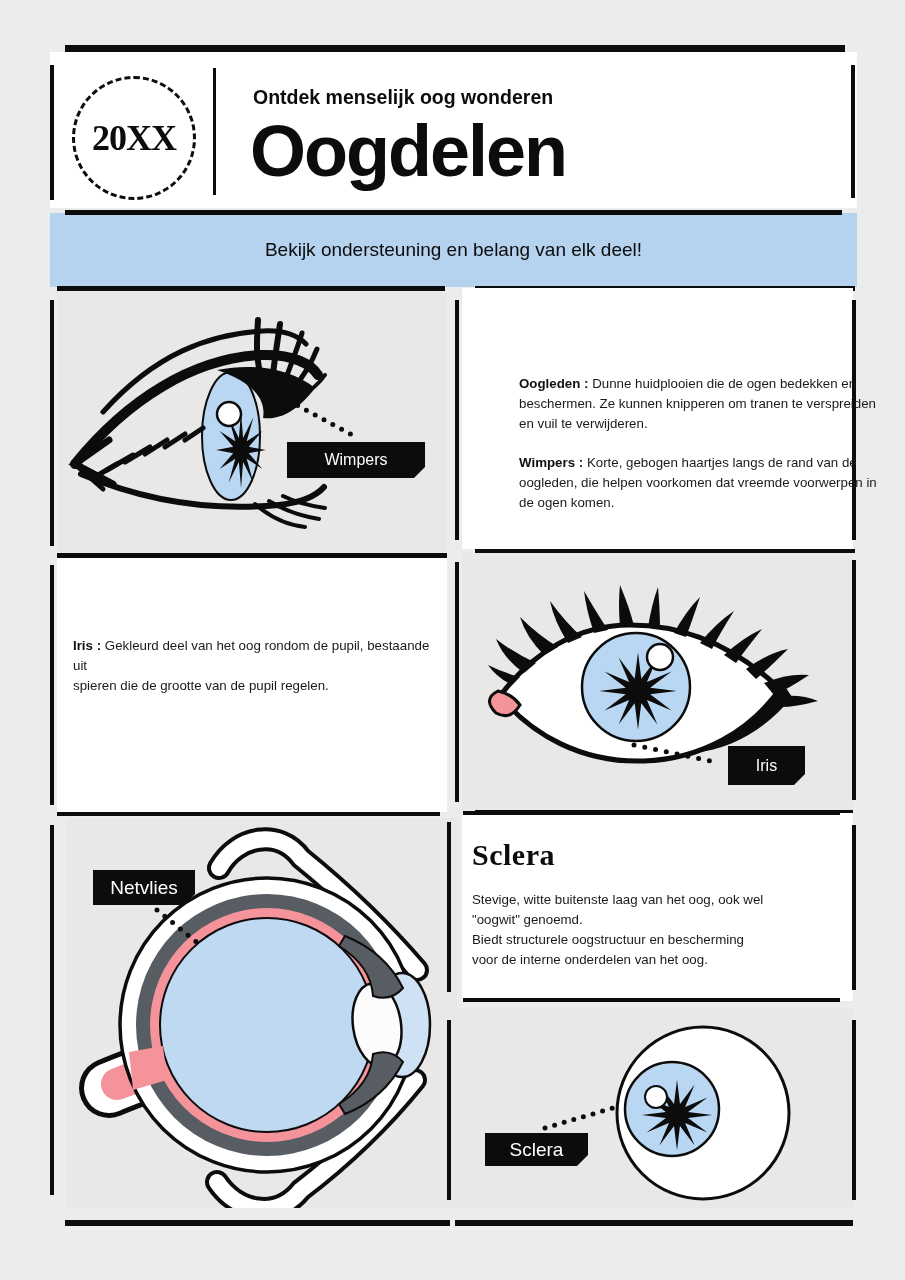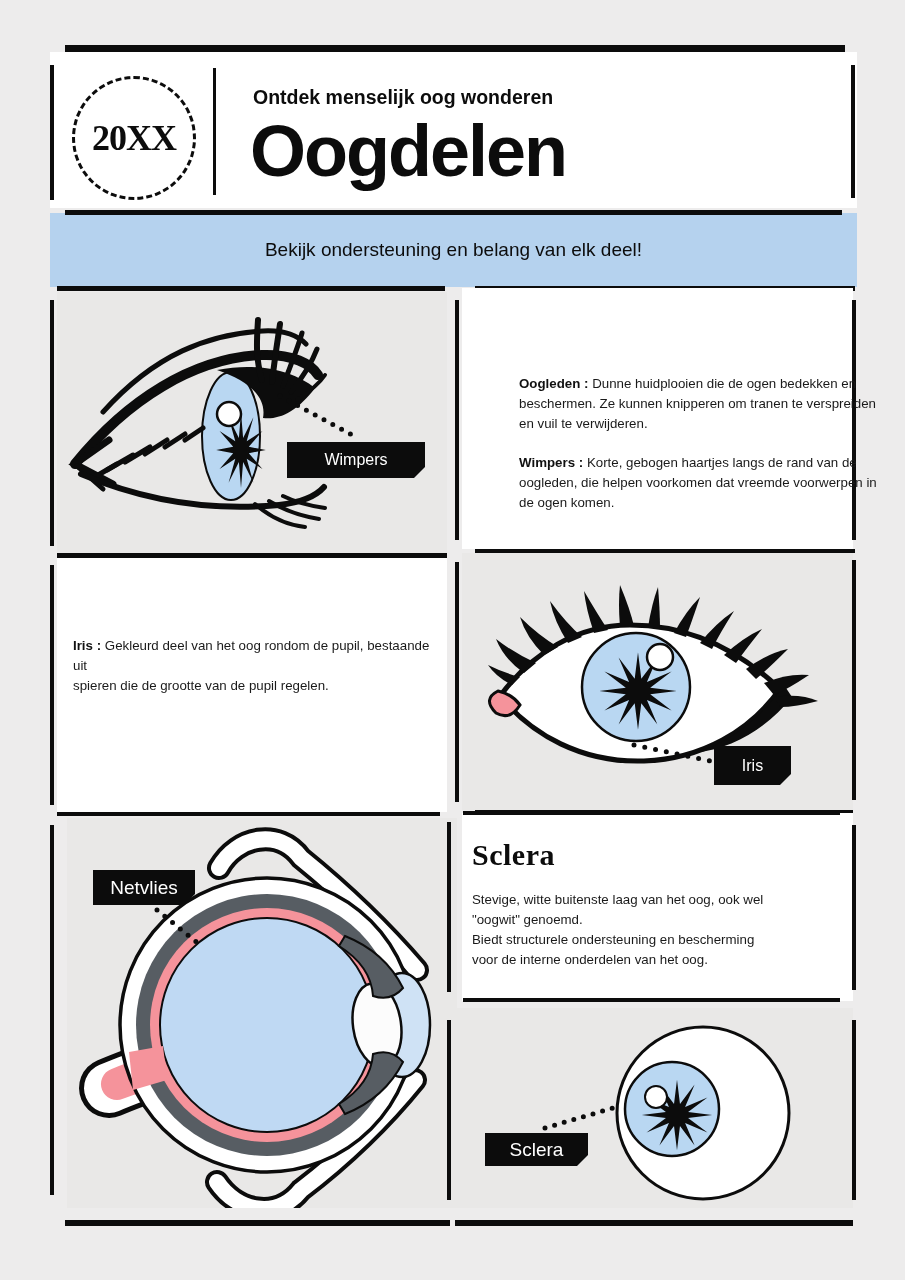--- a/index.html
+++ b/index.html
@@ -134,21 +134,21 @@
         <path d="M 186 74 Q 190 50 196 34 Q 198 58 198 76 Z"></path>
         <path d="M 212 80 Q 224 58 238 44 Q 230 68 224 84 Z"></path>
         <path d="M 238 90 Q 254 70 272 58 Q 258 80 250 96 Z"></path>
         <path d="M 262 102 Q 282 84 300 76 Q 284 96 274 110 Z"></path>
         <path d="M 284 116 Q 306 100 326 96 Q 306 116 294 126 Z"></path>
         <path d="M 302 130 Q 326 120 347 122 Q 326 136 312 142 Z"></path>
         <path d="M 312 144 Q 338 140 356 148 Q 334 154 318 154 Z"></path>
       </g>
       <line x1="172" y1="192" x2="258" y2="210" stroke="#0c0c0c" stroke-width="5" stroke-linecap="round" stroke-dasharray="0 11"></line>
     </svg>
-    <div class="tag" style="left:252px;top:193px;width:77px;height:39px;">
+    <div class="tag" style="left:266px;top:193px;width:77px;height:39px;">
         <span>Iris</span>
       </div>
   </div>
   <i class="vl" style="left:50px;top:565px;width:4px;height:240px;"></i>
   <i class="vl" style="left:455px;top:562px;width:4px;height:240px;"></i>
   <i class="vl" style="left:852px;top:560px;width:4px;height:240px;"></i>
   <i class="hl" style="left:57px;top:812px;width:383px;height:4px;"></i>
   <i class="hl" style="left:475px;top:810px;width:378px;height:4px;"></i>
   <div class="paras" style="left:73px;top:636px;width:376px;">
     <p><span class="lead">Iris :</span> <span class="ptext">Gekleurd deel van het oog rondom de pupil, bestaande
@@ -186,21 +186,21 @@
         <span>Netvlies</span>
       </div>
   </div>
 
   <div class="panel white" style="left:462px;top:813px;width:391px;height:188px;"></div>
   <i class="hl" style="left:463px;top:811px;width:377px;height:4px;"></i>
   <i class="hl" style="left:463px;top:998px;width:377px;height:4px;"></i>
   <div class="sec-h serif" style="left:472px;top:838px;">Sclera</div>
   <div class="paras ptext" style="left:472px;top:890px;width:372px;white-space:pre-line;">Stevige, witte buitenste laag van het oog, ook wel
 "oogwit" genoemd.
-Biedt structurele ondersteuning en bescherming
+Biedt structurele oogstructuur en bescherming
 voor de interne onderdelen van het oog.</div>
 
   <div class="panel gray" style="left:455px;top:1008px;width:398px;height:200px;">
     <svg width="398" height="200" viewBox="0 0 398 200">
       <circle cx="248" cy="105" r="86" fill="#ffffff" stroke="#0c0c0c" stroke-width="3"></circle>
       <circle cx="217" cy="101" r="47" fill="var(--iris)" stroke="#0c0c0c" stroke-width="2.5"></circle>
       <path transform="translate(222,107) scale(0.88)" fill="#0c0c0c" d="M40,0 L12.6,3.4 L34.6,20 L9.2,9.2 L20,34.6 L3.4,12.6 L0,40 L-3.4,12.6 L-20,34.6 L-9.2,9.2 L-34.6,20 L-12.6,3.4 L-40,0 L-12.6,-3.4 L-34.6,-20 L-9.2,-9.2 L-20,-34.6 L-3.4,-12.6 L0,-40 L3.4,-12.6 L20,-34.6 L9.2,-9.2 L34.6,-20 L12.6,-3.4 Z"></path>
       <circle cx="201" cy="89" r="11" fill="#fff" stroke="#0c0c0c" stroke-width="2"></circle>
       <line x1="90" y1="120" x2="165" y2="98" stroke="#0c0c0c" stroke-width="5" stroke-linecap="round" stroke-dasharray="0 10"></line>
     </svg>

